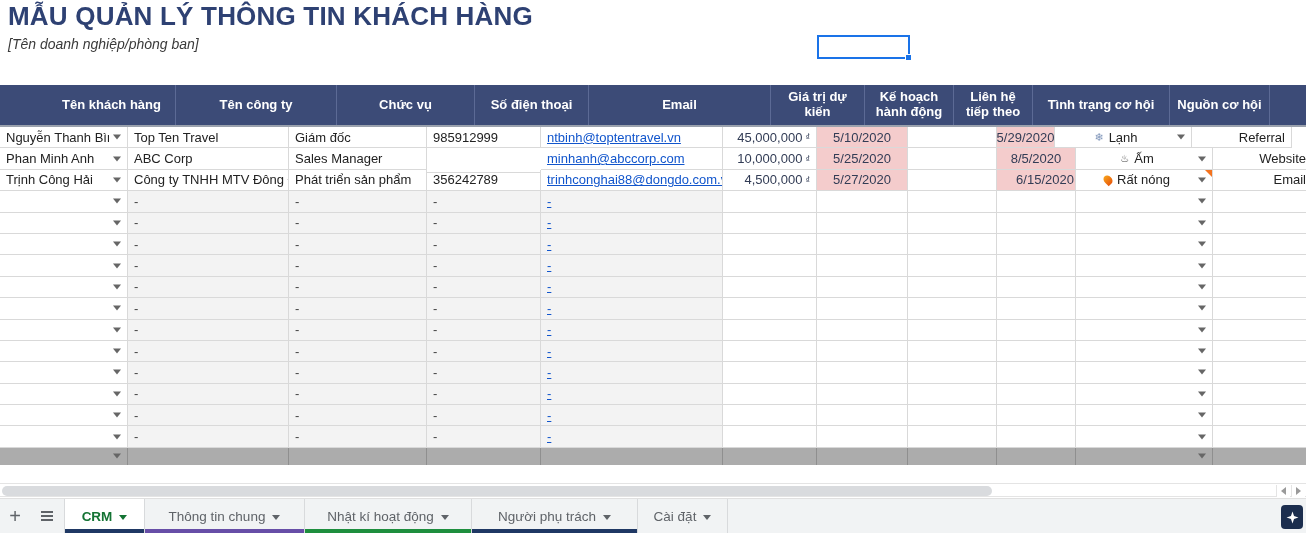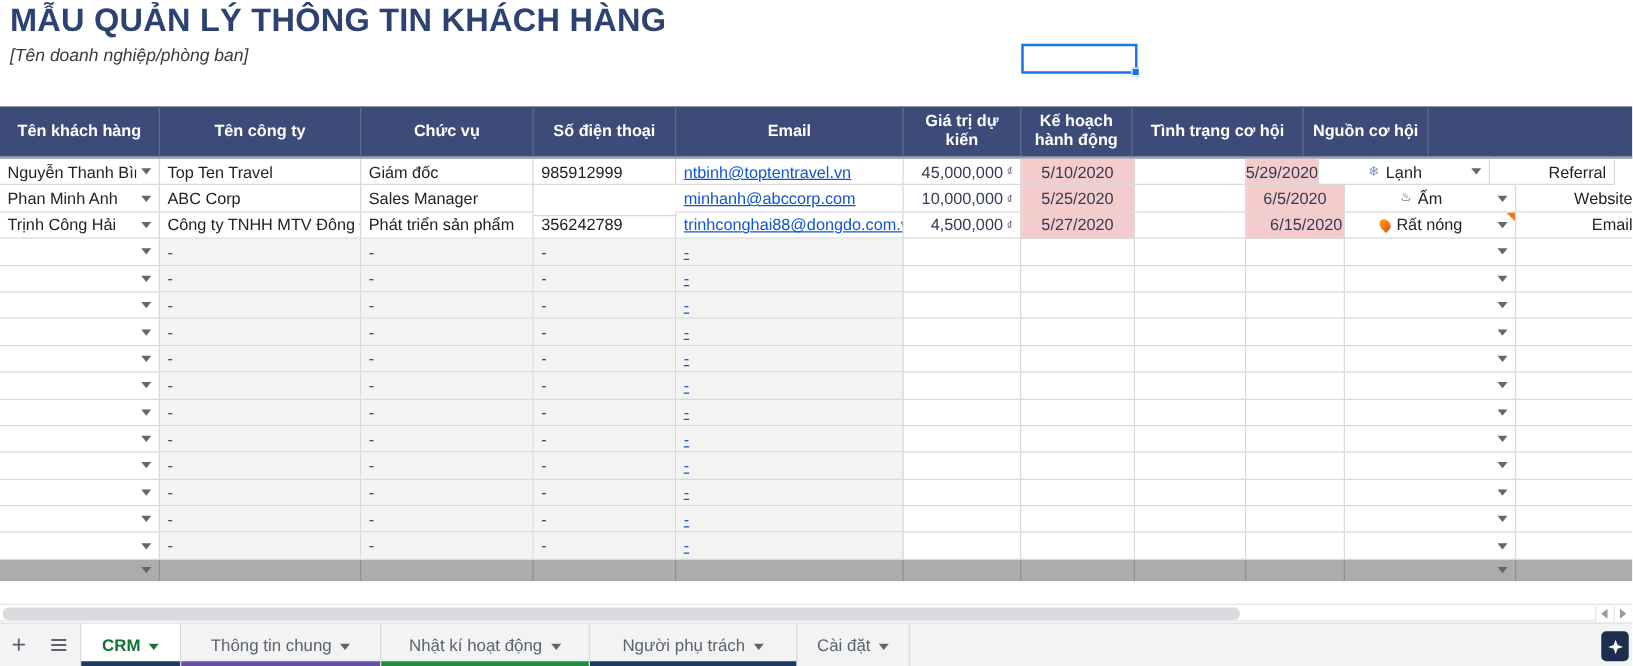--- a/index.html
+++ b/index.html
@@ -94,27 +94,28 @@
   <div id="page-title">MẪU QUẢN LÝ THÔNG TIN KHÁCH HÀNG</div>
   <div id="page-subtitle">[Tên doanh nghiệp/phòng ban]</div>
 
   <div id="sel">
     <div class="handle"></div>
   </div>
 
   <div id="sheet">
     <div id="grid">
         <div class="hrow">
-          <div class="hcell" style="width: 128px;">Tên khách hàng</div>
+          <div class="hcell" style="width: 128px; margin-left: 48px;">Tên khách hàng</div>
           <div class="hcell" style="width: 161px;">Tên công ty</div>
           <div class="hcell" style="width: 138px;">Chức vụ</div>
           <div class="hcell" style="width: 114px;">Số điện thoại</div>
           <div class="hcell" style="width: 182px;">Email</div>
           <div class="hcell" style="width: 94px;">Giá trị dự kiến</div>
           <div class="hcell" style="width: 89px;">Kế hoạch hành động</div>
+          <div class="hcell" style="width: 79px;">Liên hệ tiếp theo</div>
           <div class="hcell" style="width: 137px;">Tình trạng cơ hội</div>
           <div class="hcell" style="width: 100px;">Nguồn cơ hội</div>
         </div>
         <div class="row">
           <div class="cell al" style="width: 128px; padding-right: 18px;">
             <span style="overflow: hidden; flex: 1 1 0%;">Nguyễn Thanh Bình</span>
             <span class="arr arr-right"></span>
           </div>
           <div class="cell al" style="width: 161px;">Top Ten Travel</div>
           <div class="cell al" style="width: 138px;">Giám đốc</div>
@@ -146,21 +147,21 @@
           <div class="cell al" style="width: 114px; margin-top: 24px;">86765223</div>
           <div class="cell al" style="width: 182px;">
             <span class="link">minhanh@abccorp.com</span>
           </div>
           <div class="cell ar" style="width: 94px;">
             <span class="num">10,000,000</span>
             <span class="cur">₫</span>
           </div>
           <div class="cell ac pink" style="width: 91px;">5/25/2020</div>
           <div class="cell ac" style="width: 89px;"></div>
-          <div class="cell ac pink" style="width: 79px;">6/5/2020</div>
+          <div class="cell ac pink" style="width: 79px;">8/5/2020</div>
           <div class="cell ac" style="width: 137px; padding-right: 20px;">
             <span class="status-glyph glyph-hot-springs">♨</span>
             <span>Ấm</span>
             <span class="arr arr-right"></span>
           </div>
           <div class="cell ar" style="width: 100px;">Website</div>
         </div>
         <div class="row">
           <div class="cell al" style="width: 128px; padding-right: 18px;">
             <span style="overflow: hidden; flex: 1 1 0%;">Trịnh Công Hải</span>

